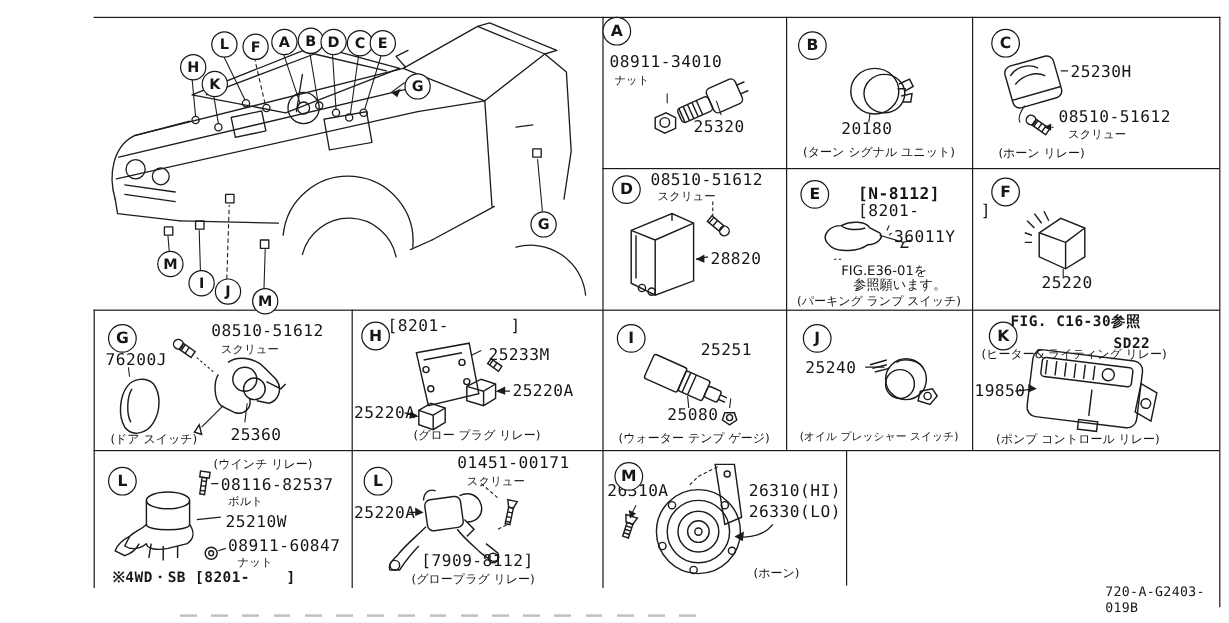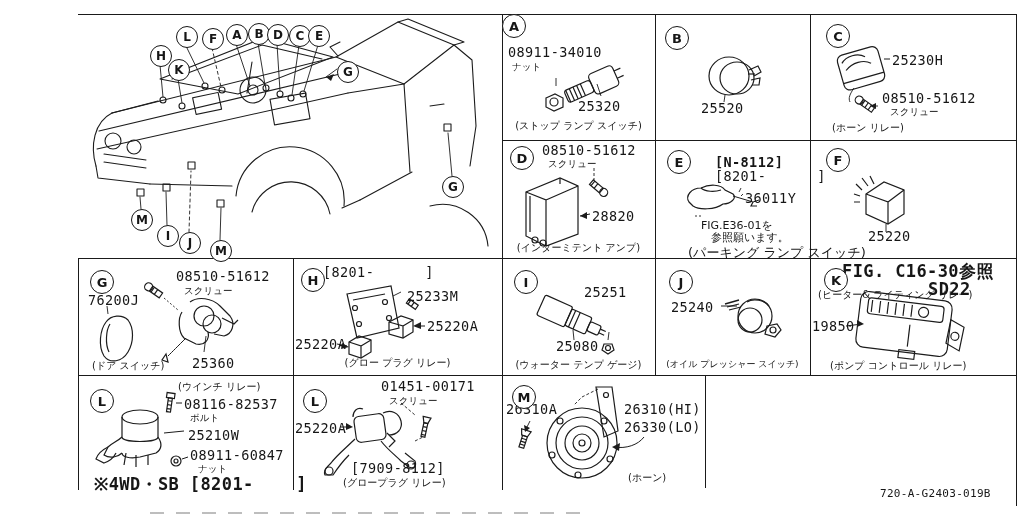--- a/index.html
+++ b/index.html
@@ -21,21 +21,21 @@
     position:absolute;width:22px;height:22px;border:1.7px solid #161616;border-radius:50%;
     display:flex;align-items:center;justify-content:center;
     font-size:13px;font-weight:bold;background:#fff;z-index:4;
     font-family:"DejaVu Sans","Liberation Sans",sans-serif;
   }
   .pn{position:absolute;font-size:13.5px;letter-spacing:.4px;white-space:pre;z-index:3;}
   .jp{position:absolute;font-size:9.5px;white-space:pre;z-index:3;
       font-family:"DejaVu Sans","Liberation Sans",sans-serif;}
   .cap{position:absolute;font-size:10px;white-space:pre;z-index:3;
       font-family:"DejaVu Sans","Liberation Sans",sans-serif;}
-  .big{font-size:17px;font-weight:bold;}
+  .big{font-size:12px;font-weight:bold;}
   .part-svg{position:absolute;left:0;top:0;z-index:1;}
   .footer{position:absolute;font-size:11px;letter-spacing:.3px;}
   .scan-dash{position:absolute;height:2px;
      background:repeating-linear-gradient(90deg,#9a9a9a 0 14px,transparent 14px 26px);opacity:.65;}
   svg{display:block;}
 </style>
 </head>
 <body>
 
 <div class="page">
@@ -148,34 +148,34 @@
         <path d="M64,66 L64,79 M68,66 L68,79 M72,66 L72,79 M76,66 L76,79 M80,66 L80,79"></path>
         <rect x="90" y="61" width="26" height="22" rx="4"></rect>
         <path d="M116,68 L123,68 M116,76 L123,76"></path>
       </g>
       <path d="M54,72 L54,64" stroke-width="0.9"></path>
       <path d="M99,82 L95,70" stroke-width="0.9"></path>
     </svg>
     <span class="pn" style="left:6px;top:30px;">08911-34010</span>
     <span class="jp" style="left:10px;top:47px;">ナット</span>
     <span class="pn" style="left:76px;top:84px;">25320</span>
-    <span class="cap" style="left:0;top:105px;width:153px;text-align:center;">(ストップ ランプ スイッチ)</span>
   </div>
 
   <div class="cell" style="left:655px;top:14px;width:155px;height:126px;">
     <div class="cell-letter" style="left:10px;top:12px;">B</div>
     <svg class="part-svg" width="155" height="126" viewBox="0 0 155 126" fill="none" stroke="#1c1c1c" stroke-width="1.2">
       <ellipse cx="74" cy="62" rx="20" ry="19"></ellipse>
       <ellipse cx="82" cy="64" rx="17" ry="16"></ellipse>
       <path d="M94,56 L103,52 L106,58 L99,62"></path>
       <path d="M96,66 L105,64 L104,71 L97,71"></path>
       <path d="M93,60 L100,60"></path>
       <path d="M70,81 L69,88" stroke-width="0.9"></path>
     </svg>
-    <span class="pn" style="left:46px;top:86px;">25520</span>
+    <span class="pn" style="left:46px;top:86px;">20180</span>
+    <span class="cap" style="left:0;top:106px;width:155px;text-align:center;">(ターン シグナル ユニット)</span>
   </div>
 
   <div class="cell" style="left:810px;top:14px;width:207px;height:126px;">
     <div class="cell-letter" style="left:16px;top:10px;">C</div>
     <svg class="part-svg" width="207" height="126" viewBox="0 0 207 126" fill="none" stroke="#1c1c1c" stroke-width="1.2">
       <g transform="rotate(-16 52 54)">
         <rect x="30" y="36" width="42" height="36" rx="6"></rect>
         <path d="M34,44 C40,38 52,38 58,44 M36,52 C44,46 56,46 62,52"></path>
         <path d="M30,64 L72,64"></path>
       </g>
@@ -208,40 +208,39 @@
         <rect x="88" y="43" width="13" height="6"></rect>
         <path d="M90,43 L90,49 M94,43 L94,49"></path>
         <circle cx="104" cy="46" r="4"></circle>
       </g>
       <path d="M78,76 L88,74" stroke-width="1"></path>
       <polygon points="78,76 85,72 85,79" fill="#1c1c1c" stroke="none"></polygon>
     </svg>
     <span class="pn" style="left:40px;top:2px;">08510-51612</span>
     <span class="jp" style="left:46px;top:18px;">スクリュー</span>
     <span class="pn" style="left:90px;top:68px;">28820</span>
-    <span class="cap" style="left:0;top:101px;width:153px;text-align:center;">(インターミテント アンプ)</span>
   </div>
 
   <div class="cell" style="left:655px;top:140px;width:155px;height:118px;">
     <div class="cell-letter" style="left:12px;top:10px;">E</div>
     <svg class="part-svg" width="155" height="118" viewBox="0 0 155 118" fill="none" stroke="#1c1c1c" stroke-width="1.2">
       <path d="M34,62 C30,56 36,48 46,48 C54,44 66,44 70,50 L78,54 C82,58 76,64 68,64 C60,70 44,70 38,66 Z"></path>
       <path d="M46,48 C50,52 60,52 66,50"></path>
       <path d="M78,56 L98,62 L104,60" stroke-width="1"></path>
       <path d="M98,62 L96,66 L102,66"></path>
       <path d="M40,76 L48,76" stroke-width="0.9" stroke-dasharray="2 2"></path>
       <path d="M88,54 L86,56" stroke-width="0.9"></path>
       <path d="M84,52 L86,48" stroke-width="0.9"></path>
     </svg>
     <span class="pn" style="left:60px;top:14px;font-weight:bold;">[N-8112]</span>
     <span class="pn" style="left:60px;top:28px;">[8201-      ]</span>
     <span class="pn" style="left:90px;top:50px;">36011Y</span>
     <span class="cap" style="left:46px;top:78px;font-size:11px;">FIG.E36-01を</span>
     <span class="cap" style="left:56px;top:90px;font-size:11px;">参照願います。</span>
-    <span class="cap" style="left:0;top:104px;width:155px;text-align:center;font-size:13px;margin-left:33px;">(パーキング ランプ スイッチ)</span>
+    <span class="cap" style="left:0;top:104px;width:155px;text-align:center;font-size:10px;">(パーキング ランプ スイッチ)</span>
   </div>
 
   <div class="cell" style="left:810px;top:140px;width:207px;height:118px;">
     <div class="cell-letter" style="left:16px;top:8px;">F</div>
     <svg class="part-svg" width="207" height="118" viewBox="0 0 207 118" fill="none" stroke="#1c1c1c" stroke-width="1.2">
       <polygon points="56,54 74,42 94,50 94,74 78,84 56,74"></polygon>
       <path d="M56,54 L78,62 L78,84 M78,62 L94,50"></path>
       <path d="M52,50 L46,44 M58,46 L52,38 M64,44 L60,36"></path>
       <path d="M50,56 L44,54 M50,62 L44,62"></path>
       <path d="M76,84 L76,92" stroke-width="0.9"></path>
@@ -448,15 +447,15 @@
       <path d="M142,62 C136,70 124,74 112,72" stroke-width="1"></path>
       <polygon points="110,72 118,68 117,76" fill="#1c1c1c" stroke="none"></polygon>
       <path d="M96,14 L80,22 L72,30" stroke-width="0.9" stroke-dasharray="3 2"></path>
     </svg>
     <span class="pn" style="left:4px;top:26px;">26310A</span>
     <span class="pn" style="left:122px;top:26px;">26310(HI)</span>
     <span class="pn" style="left:122px;top:44px;">26330(LO)</span>
     <span class="cap" style="left:126px;top:96px;">(ホーン)</span>
   </div>
 
-  <span class="footer" style="left:880px;top:487px;">720-A-G2403-019B</span>
+  <span class="footer" style="left:921px;top:487px;">720-A-G2403-019B</span>
 
 </div>
 
 </body></html>

